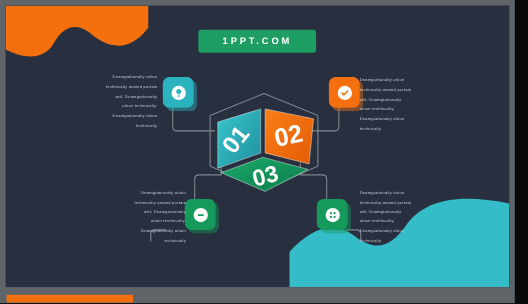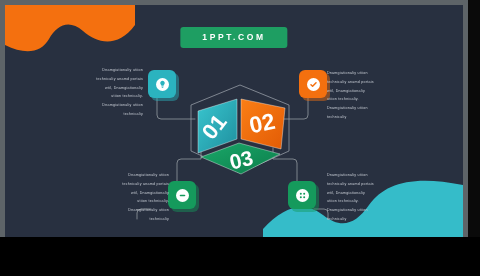--- a/index.html
+++ b/index.html
@@ -1,18 +1,18 @@
 <!DOCTYPE html>
 <html><head>
 <meta charset="utf-8">
 <style>
   html,body{margin:0;padding:0;background:#000;}
   body{width:480px;height:276px;overflow:hidden;font-family:"Liberation Sans",sans-serif;}
 
-  #screen{position:relative;width:480px;height:237px;background:#0a0a0a;overflow:hidden;}
+  #screen{position:relative;width:480px;height:276px;background:#0a0a0a;overflow:hidden;}
 
   
   #frame{position:absolute;left:0;top:0;width:468px;height:276px;background:#5e6468;}
   #slide{position:absolute;left:5px;top:5px;width:458px;height:256px;background:#283040;overflow:hidden;}
 
   
   #accent-bar{position:absolute;left:6px;top:268px;width:115px;height:7px;background:#f4700f;}
 
   
   .wave{position:absolute;pointer-events:none;}

